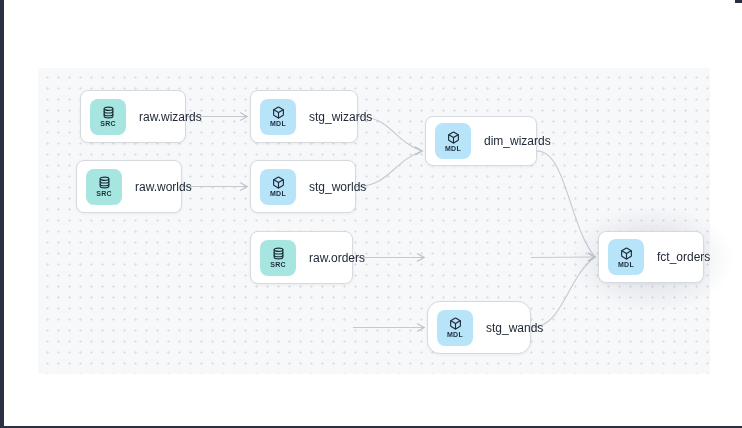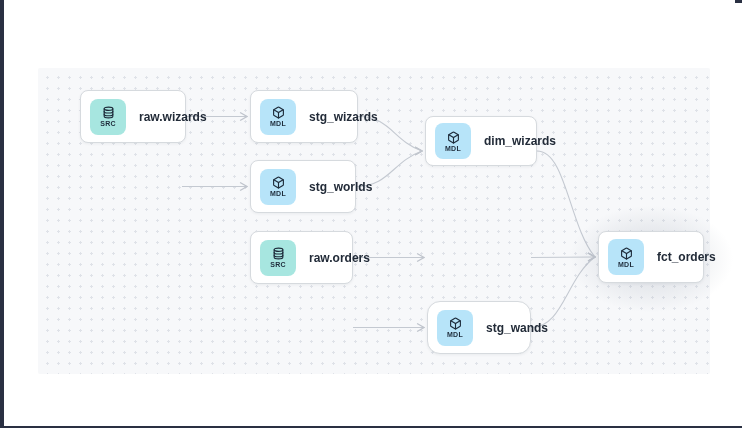--- a/index.html
+++ b/index.html
@@ -63,21 +63,21 @@
   .badge-label {
     font-size: 7px;
     font-weight: bold;
     letter-spacing: 0.3px;
     color: #1d2b3a;
     line-height: 1;
   }
   .node-label {
     margin-left: 13px;
     font-size: 12px;
-    font-weight: bold;
+    font-weight: normal;
     color: #222b38;
     white-space: nowrap;
   }
   .edge-path { fill: none; stroke: #c4c9d1; stroke-width: 1.1; }
 </style>
 </head>
 <body>
 
 <div class="page">
   <div class="frame-left"></div>
@@ -118,52 +118,64 @@
           <div class="badge mdl">
             <svg viewBox="0 0 24 24" fill="none" stroke="#1d2b3a" stroke-width="2.1" stroke-linecap="round" stroke-linejoin="round">
               <path d="M21 16V8a2 2 0 0 0-1-1.73l-7-4a2 2 0 0 0-2 0l-7 4A2 2 0 0 0 3 8v8a2 2 0 0 0 1 1.73l7 4a2 2 0 0 0 2 0l7-4A2 2 0 0 0 21 16z"></path>
               <polyline points="3.3 7 12 12 20.7 7"></polyline>
               <line x1="12" y1="22" x2="12" y2="12"></line>
             </svg>
             <span class="badge-label">MDL</span>
           </div>
           <span class="node-label">stg_wizards</span>
         </div>
-        <div class="node" style="left: 212px; top: 92px; width: 106px; height: 53px;">
-          <div class="badge mdl">
-            <svg viewBox="0 0 24 24" fill="none" stroke="#1d2b3a" stroke-width="2.1" stroke-linecap="round" stroke-linejoin="round">
-              <path d="M21 16V8a2 2 0 0 0-1-1.73l-7-4a2 2 0 0 0-2 0l-7 4A2 2 0 0 0 3 8v8a2 2 0 0 0 1 1.73l7 4a2 2 0 0 0 2 0l7-4A2 2 0 0 0 21 16z"></path>
-              <polyline points="3.3 7 12 12 20.7 7"></polyline>
-              <line x1="12" y1="22" x2="12" y2="12"></line>
-            </svg>
-            <span class="badge-label">MDL</span>
-          </div>
-          <span class="node-label">stg_worlds</span>
-        </div>
-        <div class="node" style="left: 387px; top: 48px; width: 112px; height: 50px;">
-          <div class="badge mdl">
-            <svg viewBox="0 0 24 24" fill="none" stroke="#1d2b3a" stroke-width="2.1" stroke-linecap="round" stroke-linejoin="round">
-              <path d="M21 16V8a2 2 0 0 0-1-1.73l-7-4a2 2 0 0 0-2 0l-7 4A2 2 0 0 0 3 8v8a2 2 0 0 0 1 1.73l7 4a2 2 0 0 0 2 0l7-4A2 2 0 0 0 21 16z"></path>
-              <polyline points="3.3 7 12 12 20.7 7"></polyline>
-              <line x1="12" y1="22" x2="12" y2="12"></line>
-            </svg>
-            <span class="badge-label">MDL</span>
-          </div>
-          <span class="node-label">dim_wizards</span>
-        </div>
-        <div class="node" style="left: 212px; top: 163px; width: 103px; height: 53px;">
+        <div class="node" style="left: 38px; top: 92px; width: 106px; height: 53px;">
           <div class="badge src">
             <svg viewBox="0 0 24 24" fill="none" stroke="#1d2b3a" stroke-width="2.1" stroke-linecap="round" stroke-linejoin="round">
               <ellipse cx="12" cy="5" rx="8" ry="3"></ellipse>
               <path d="M4 5v5c0 1.66 3.58 3 8 3s8-1.34 8-3V5"></path>
               <path d="M4 10v5c0 1.66 3.58 3 8 3s8-1.34 8-3v-5"></path>
               <path d="M4 15v4c0 1.66 3.58 3 8 3s8-1.34 8-3v-4"></path>
             </svg>
             <span class="badge-label">SRC</span>
           </div>
+          <span class="node-label">raw.worlds</span>
+        </div>
+        <div class="node" style="left: 212px; top: 92px; width: 106px; height: 53px;">
+          <div class="badge mdl">
+            <svg viewBox="0 0 24 24" fill="none" stroke="#1d2b3a" stroke-width="2.1" stroke-linecap="round" stroke-linejoin="round">
+              <path d="M21 16V8a2 2 0 0 0-1-1.73l-7-4a2 2 0 0 0-2 0l-7 4A2 2 0 0 0 3 8v8a2 2 0 0 0 1 1.73l7 4a2 2 0 0 0 2 0l7-4A2 2 0 0 0 21 16z"></path>
+              <polyline points="3.3 7 12 12 20.7 7"></polyline>
+              <line x1="12" y1="22" x2="12" y2="12"></line>
+            </svg>
+            <span class="badge-label">MDL</span>
+          </div>
+          <span class="node-label">stg_worlds</span>
+        </div>
+        <div class="node" style="left: 387px; top: 48px; width: 112px; height: 50px;">
+          <div class="badge mdl">
+            <svg viewBox="0 0 24 24" fill="none" stroke="#1d2b3a" stroke-width="2.1" stroke-linecap="round" stroke-linejoin="round">
+              <path d="M21 16V8a2 2 0 0 0-1-1.73l-7-4a2 2 0 0 0-2 0l-7 4A2 2 0 0 0 3 8v8a2 2 0 0 0 1 1.73l7 4a2 2 0 0 0 2 0l7-4A2 2 0 0 0 21 16z"></path>
+              <polyline points="3.3 7 12 12 20.7 7"></polyline>
+              <line x1="12" y1="22" x2="12" y2="12"></line>
+            </svg>
+            <span class="badge-label">MDL</span>
+          </div>
+          <span class="node-label">dim_wizards</span>
+        </div>
+        <div class="node" style="left: 212px; top: 163px; width: 103px; height: 53px;">
+          <div class="badge src">
+            <svg viewBox="0 0 24 24" fill="none" stroke="#1d2b3a" stroke-width="2.1" stroke-linecap="round" stroke-linejoin="round">
+              <ellipse cx="12" cy="5" rx="8" ry="3"></ellipse>
+              <path d="M4 5v5c0 1.66 3.58 3 8 3s8-1.34 8-3V5"></path>
+              <path d="M4 10v5c0 1.66 3.58 3 8 3s8-1.34 8-3v-5"></path>
+              <path d="M4 15v4c0 1.66 3.58 3 8 3s8-1.34 8-3v-4"></path>
+            </svg>
+            <span class="badge-label">SRC</span>
+          </div>
           <span class="node-label">raw.orders</span>
         </div>
         <div class="halo" style="left: 530px; top: 137px; width: 166px; height: 108px;"></div>
         <div class="node" style="left: 560px; top: 163px; width: 106px; height: 52px;">
           <div class="badge mdl">
             <svg viewBox="0 0 24 24" fill="none" stroke="#1d2b3a" stroke-width="2.1" stroke-linecap="round" stroke-linejoin="round">
               <path d="M21 16V8a2 2 0 0 0-1-1.73l-7-4a2 2 0 0 0-2 0l-7 4A2 2 0 0 0 3 8v8a2 2 0 0 0 1 1.73l7 4a2 2 0 0 0 2 0l7-4A2 2 0 0 0 21 16z"></path>
               <polyline points="3.3 7 12 12 20.7 7"></polyline>
               <line x1="12" y1="22" x2="12" y2="12"></line>
             </svg>

